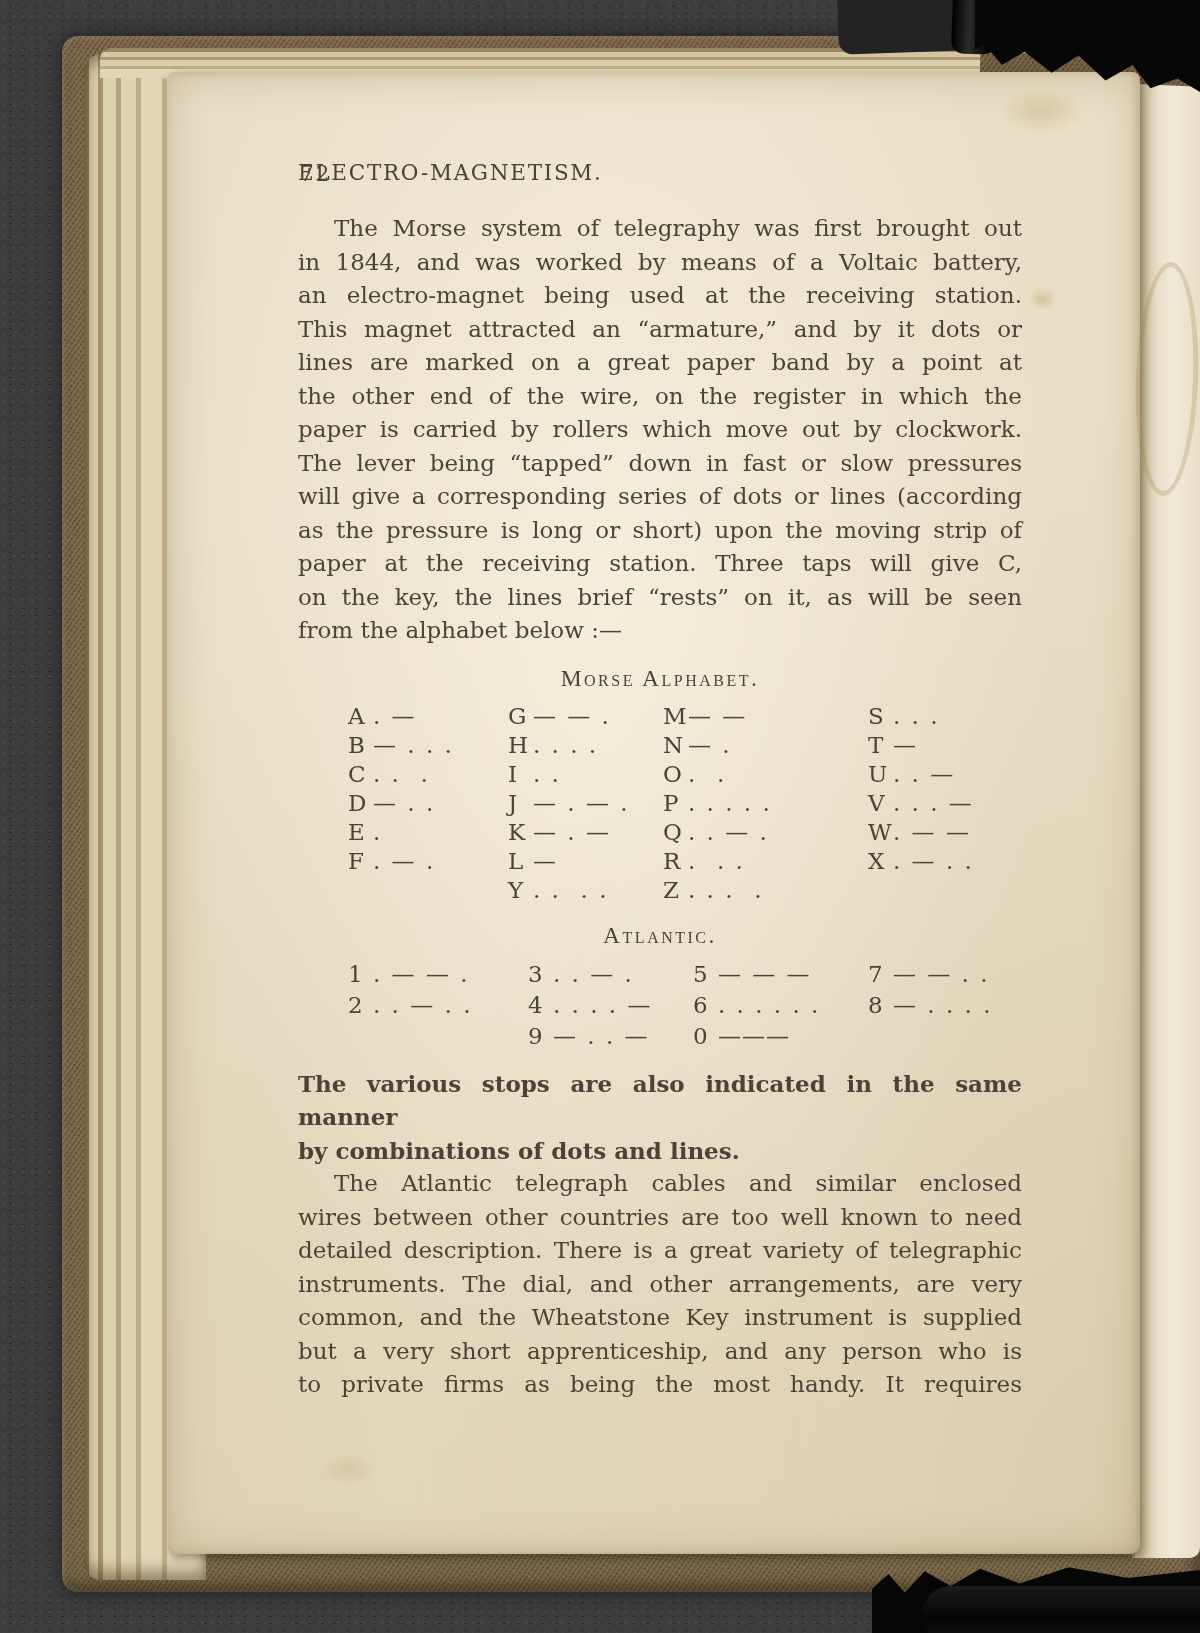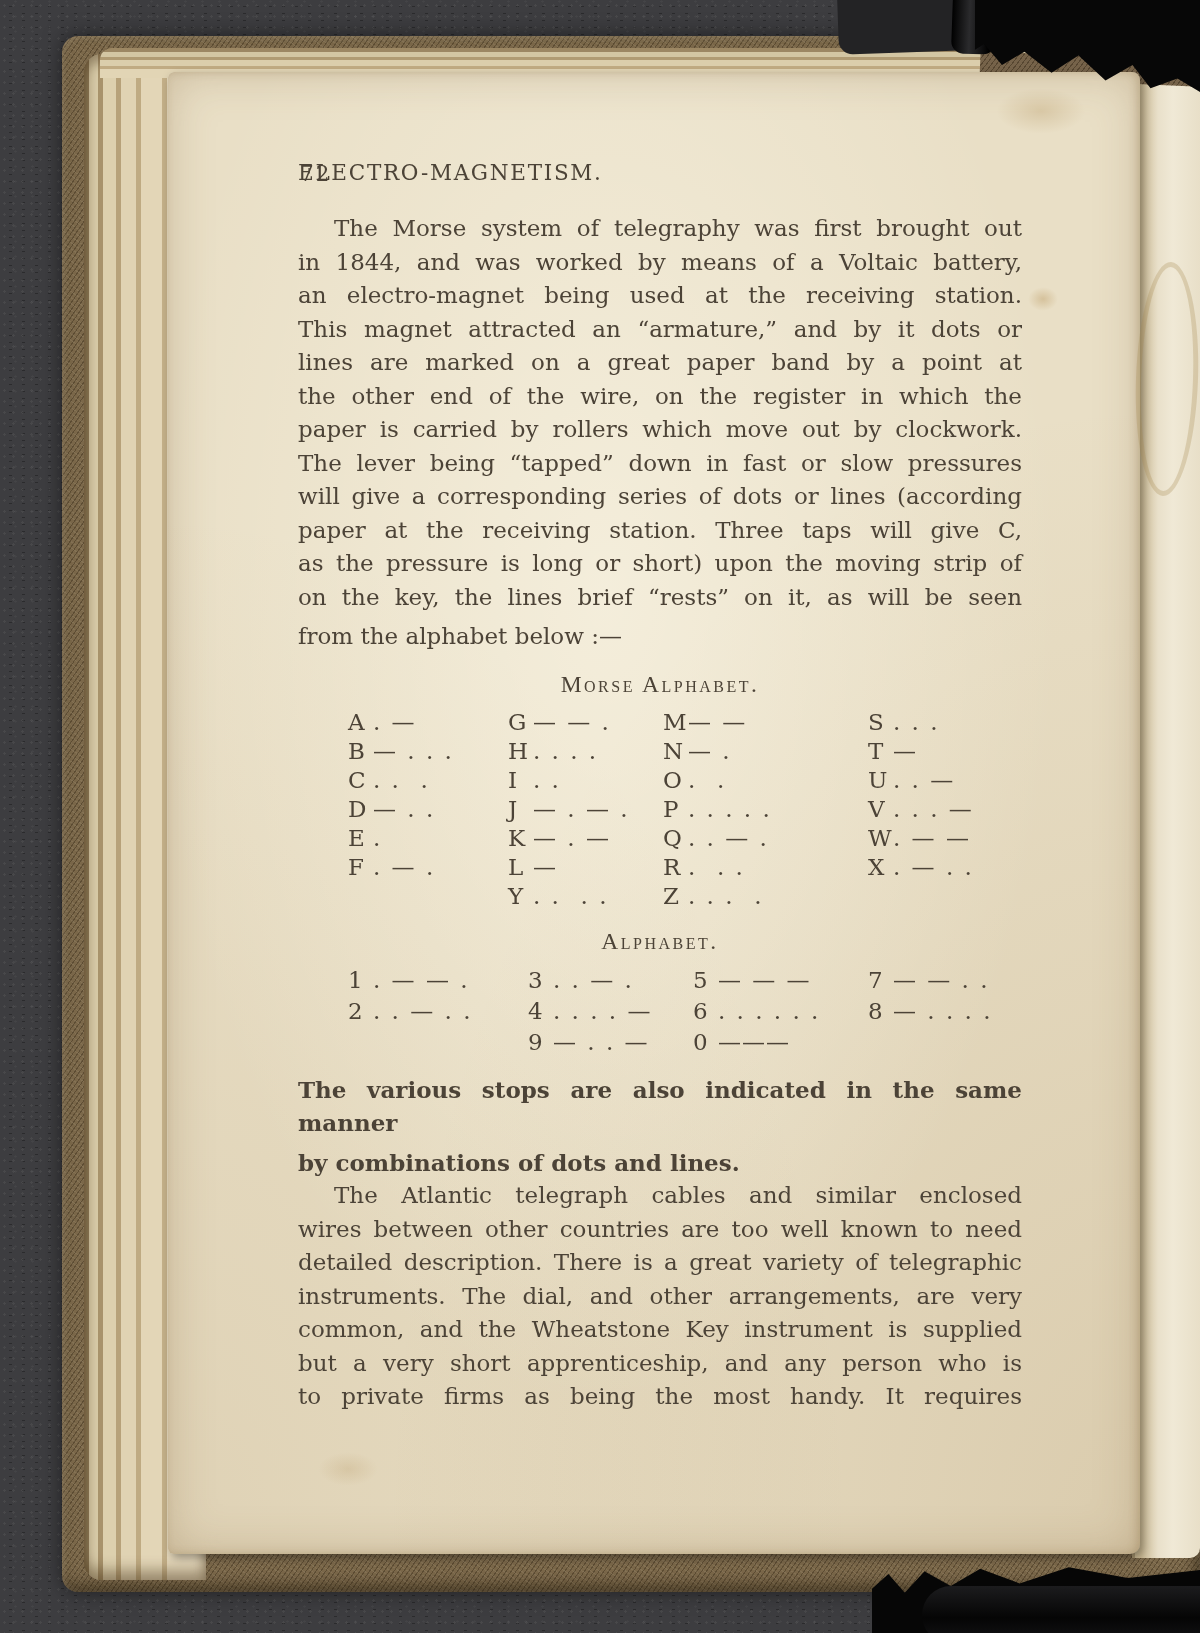--- a/index.html
+++ b/index.html
@@ -84,21 +84,21 @@
     position:absolute;left:872px;top:1566px;width:328px;height:67px;background:#060606;
     clip-path:polygon(0 34%,5% 12%,10% 40%,16% 8%,24% 30%,33% 4%,45% 26%,60% 2%,78% 18%,100% 6%,100% 100%,0 100%);
   }
   .rod-bottom{position:absolute;left:922px;top:1586px;width:300px;height:58px;border-radius:29px 6px 6px 29px;background:linear-gradient(180deg,#1c1c1e,#050505 55%,#141416);}
   
   .content{position:absolute;left:130px;top:84px;width:724px;color:#4c4337;font-size:23px;line-height:33.5px;}
   .pagehead{position:relative;height:32px;font-size:21.5px;}
   .pagenum{position:absolute;left:2px;top:1px;letter-spacing:2px;}
   .runhead{display:block;text-align:left;letter-spacing:1.7px;}
   .para .line{text-align:justify;text-align-last:justify;}
-  .para .line.lastleft{text-align-last:left;margin-top:6px;}
+  .para .line.lastleft{text-align-last:left;}
   .intro{margin-top:24px;}
   .schead{margin:14px 0 0;text-align:center;font-size:23.5px;font-weight:400;font-variant:small-caps;letter-spacing:2.5px;line-height:33px;font-family:Liberation Serif, serif;}
   .numhead{margin-top:16px;}
   .mtable{display:flex;margin-top:5px;padding-left:50px;font-size:23px;}
   .mtable.numbers{margin-top:6px;}
   .mrow{height:29px;}
   .numbers .mrow{height:31px;}
   .mletter{display:inline-block;min-width:25px;}
   .mcode{white-space:pre;word-spacing:2px;letter-spacing:1px;}
   .stops{margin-top:16px;font-weight:bold;}
@@ -128,22 +128,22 @@
       <div class="para intro">
           <div class="line" style="padding-left: 36px;">The Morse system of telegraphy was first brought out</div>
           <div class="line">in 1844, and was worked by means of a Voltaic battery,</div>
           <div class="line">an electro-magnet being used at the receiving station.</div>
           <div class="line">This magnet attracted an “armature,” and by it dots or</div>
           <div class="line">lines are marked on a great paper band by a point at</div>
           <div class="line">the other end of the wire, on the register in which the</div>
           <div class="line">paper is carried by rollers which move out by clockwork.</div>
           <div class="line">The lever being “tapped” down in fast or slow pressures</div>
           <div class="line">will give a corresponding series of dots or lines (according</div>
+          <div class="line">as the pressure is long or short) upon the moving strip of</div>
           <div class="line">paper at the receiving station.  Three taps will give C,</div>
-          <div class="line">as the pressure is long or short) upon the moving strip of</div>
           <div class="line">on the key, the lines brief “rests” on it, as will be seen</div>
           <div class="line lastleft">from the alphabet below :—</div>
         </div>
 
       <h3 class="schead">Morse Alphabet.</h3>
       <div class="mtable morse">
           <div class="mcol" style="width: 160px;">
             <div class="mrow"><span class="mletter">A</span><span class="mcode">. —</span></div>
             <div class="mrow"><span class="mletter">B</span><span class="mcode">— . . .</span></div>
             <div class="mrow"><span class="mletter">C</span><span class="mcode">. .  .</span></div>
@@ -172,21 +172,21 @@
           <div class="mcol" style="flex: 1 1 0%;">
             <div class="mrow"><span class="mletter">S</span><span class="mcode">. . .</span></div>
             <div class="mrow"><span class="mletter">T</span><span class="mcode">—</span></div>
             <div class="mrow"><span class="mletter">U</span><span class="mcode">. . —</span></div>
             <div class="mrow"><span class="mletter">V</span><span class="mcode">. . . —</span></div>
             <div class="mrow"><span class="mletter">W</span><span class="mcode">. — —</span></div>
             <div class="mrow"><span class="mletter">X</span><span class="mcode">. — . .</span></div>
           </div>
         </div>
 
-      <h3 class="schead numhead">Alphabet.</h3>
+      <h3 class="schead numhead">Atlantic.</h3>
       <div class="mtable numbers">
           <div class="mcol" style="width: 180px;">
             <div class="mrow"><span class="mletter">1</span><span class="mcode">. — — .</span></div>
             <div class="mrow"><span class="mletter">2</span><span class="mcode">. . — . .</span></div>
           </div>
           <div class="mcol" style="width: 165px;">
             <div class="mrow"><span class="mletter">3</span><span class="mcode">. . — .</span></div>
             <div class="mrow"><span class="mletter">4</span><span class="mcode">. . . . —</span></div>
             <div class="mrow"><span class="mletter">9</span><span class="mcode">— . . —</span></div>
           </div>

